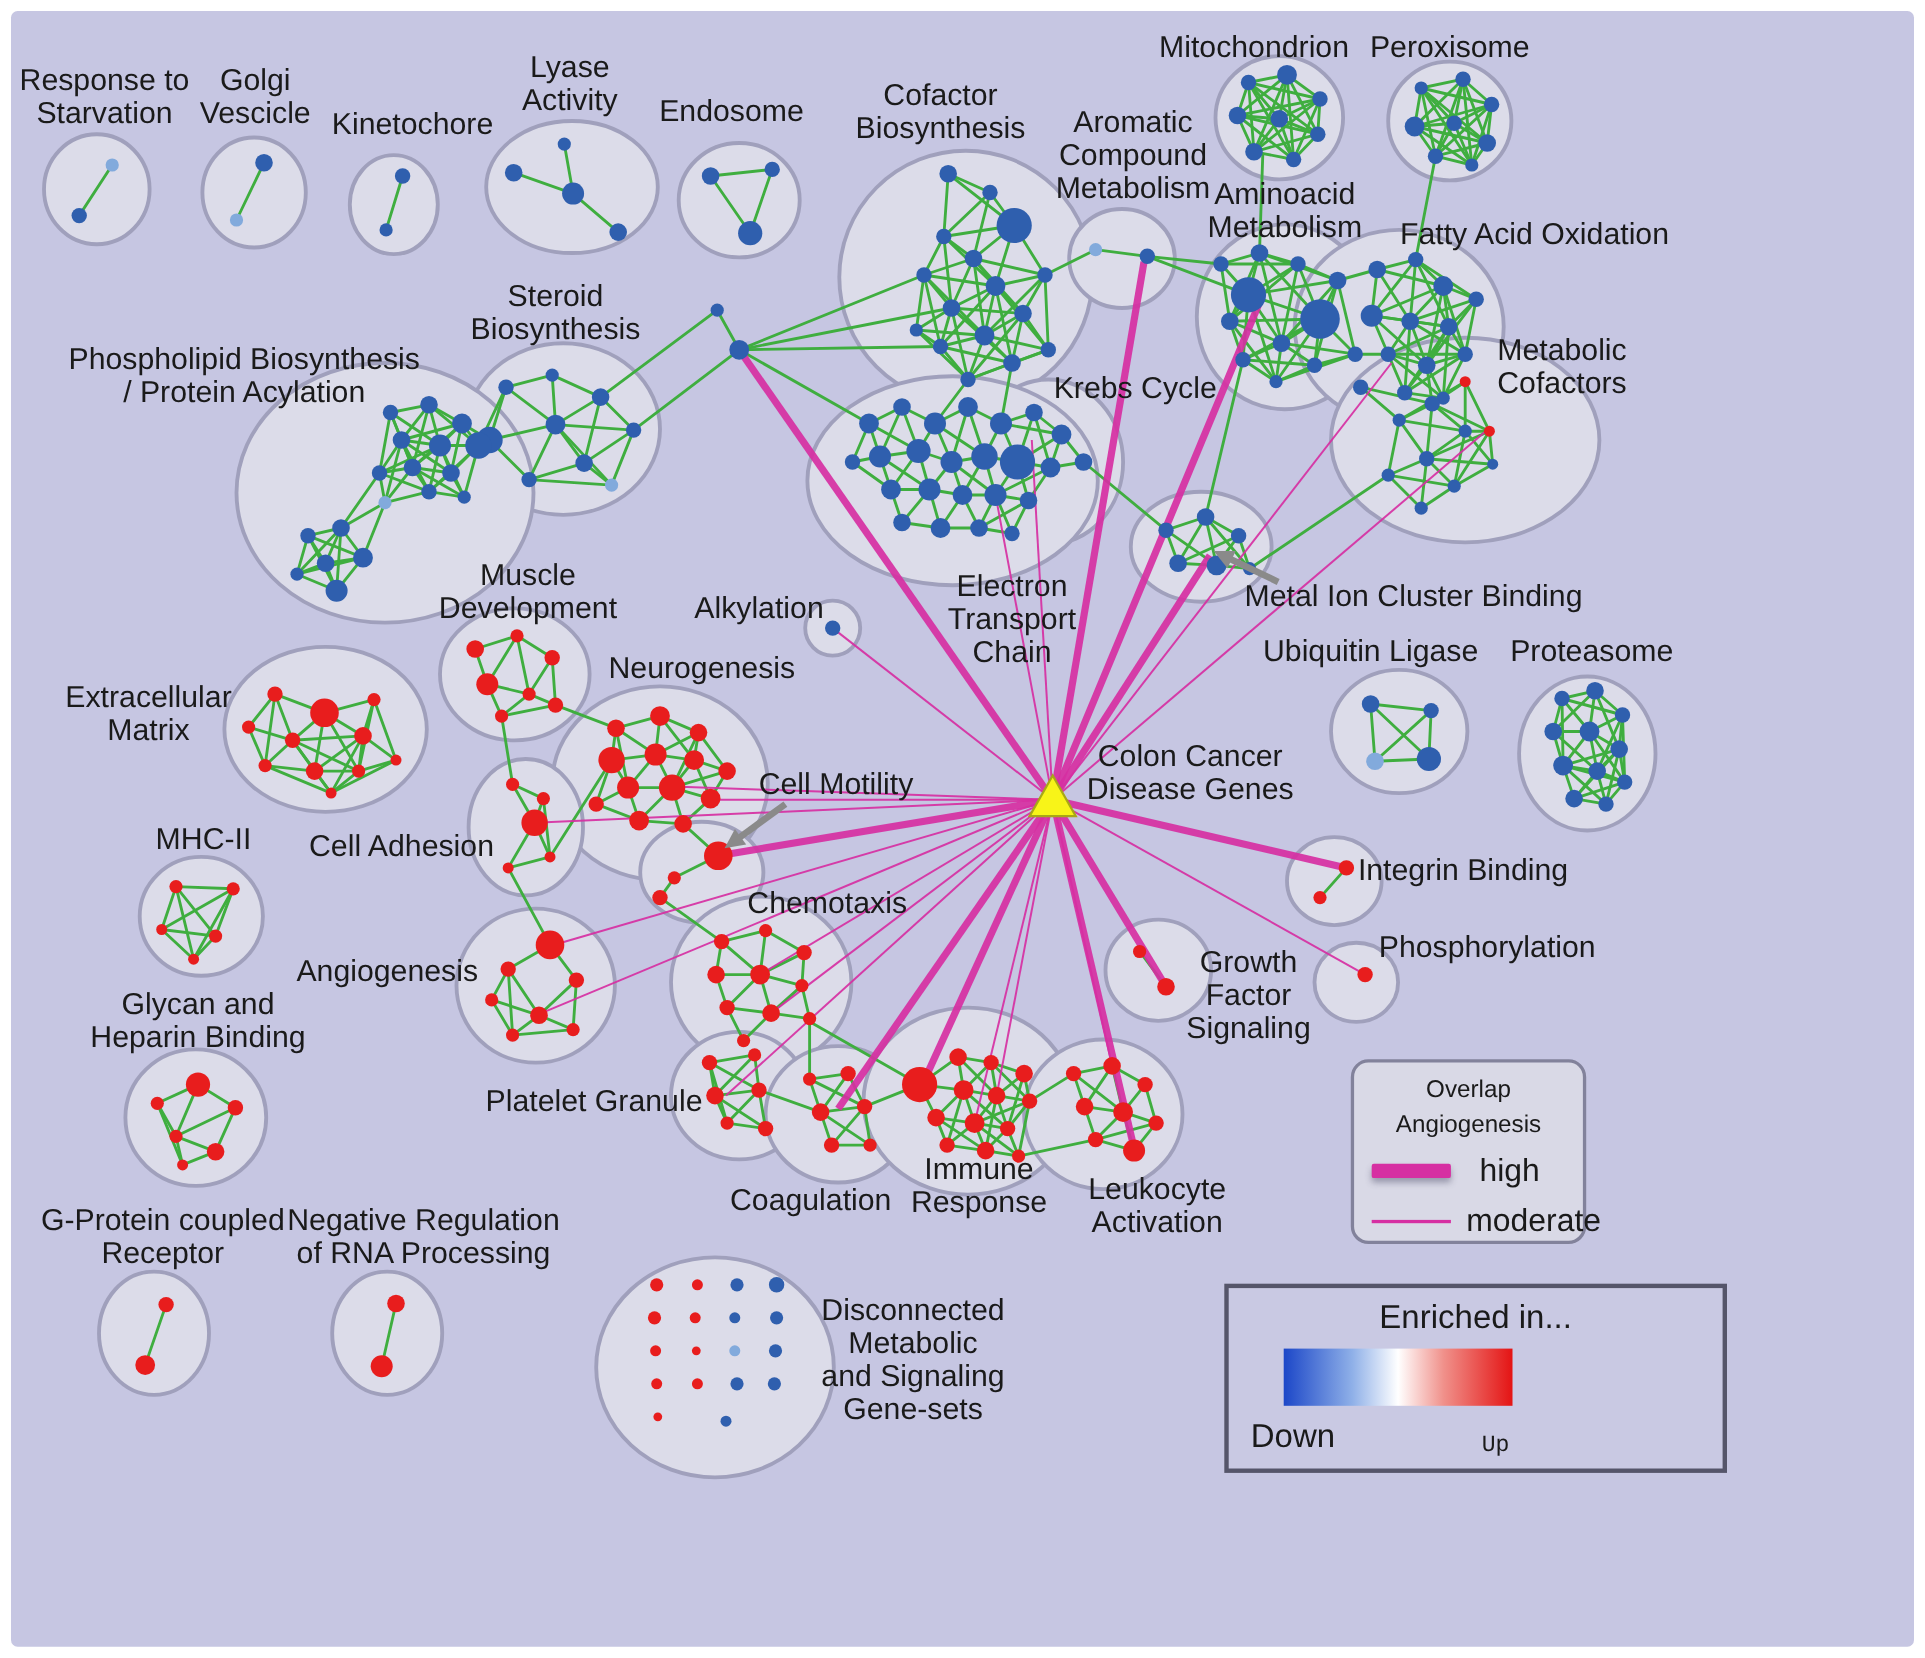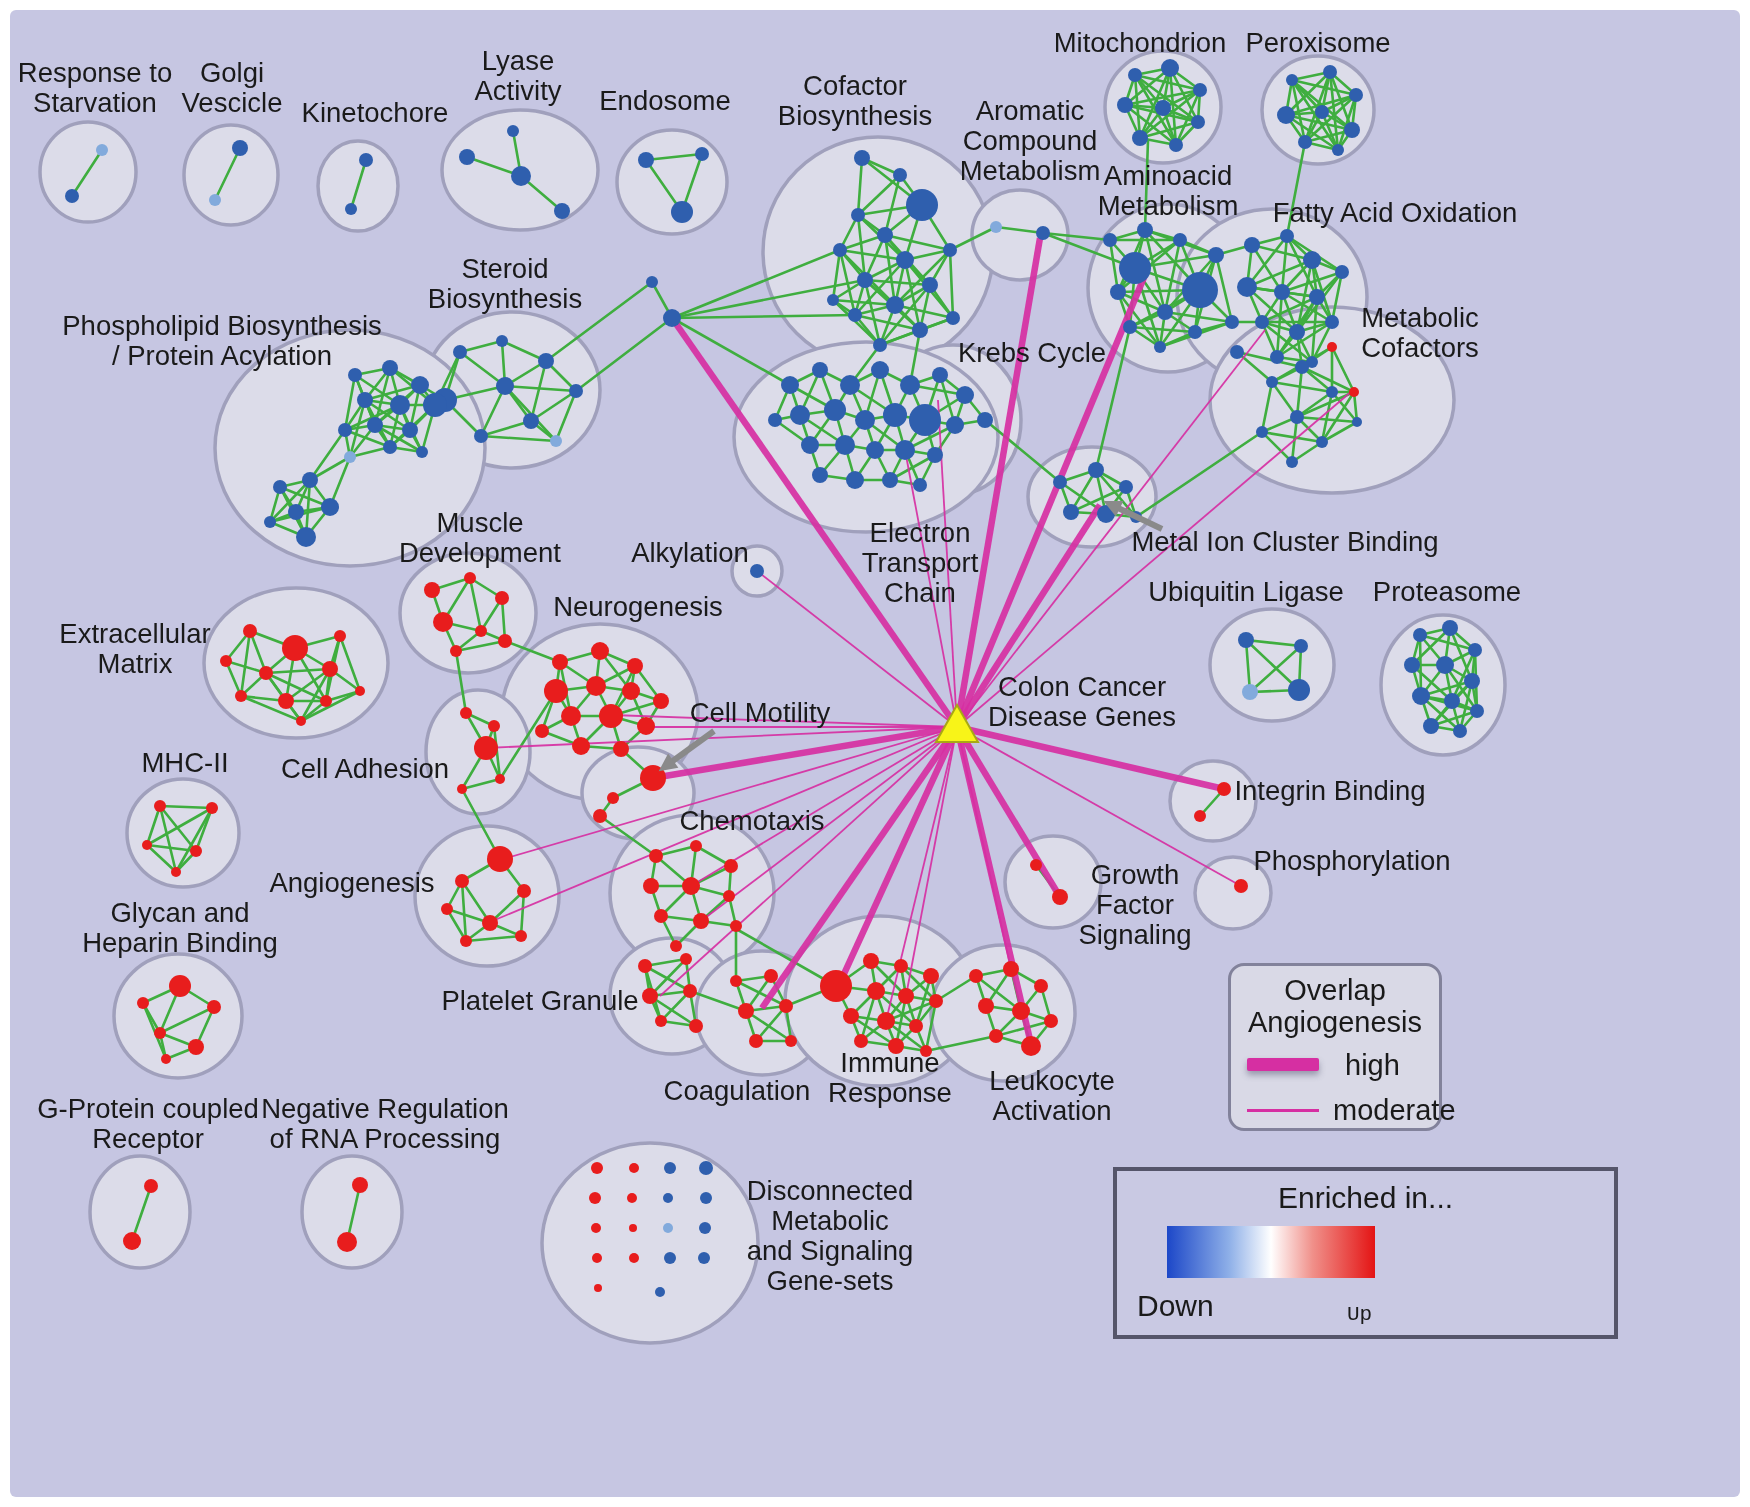--- a/index.html
+++ b/index.html
@@ -1,26 +1,26 @@
 <!DOCTYPE html>
 <html><head>
 <meta charset="utf-8">
 <style>
   html,body{margin:0;padding:0;background:#ffffff;}
   .page{position:relative;width:1750px;height:1507px;background:#ffffff;font-family:"Liberation Sans",sans-serif;overflow:hidden;}
   svg{position:absolute;left:0;top:0;}
   .lbl{font-family:"Liberation Sans",sans-serif;font-size:27.5px;fill:#1a1a1a;}
   .legend{position:absolute;color:#1a1a1a;box-sizing:border-box;}
   .legend-overlap{left:1228px;top:963px;width:214px;height:168px;background:#d9d9e6;border:3px solid #82829b;border-radius:16px;}
-  .legend-overlap .title{text-align:center;font-size:29px;line-height:32px;margin-top:8px;}
+  .legend-overlap .title{text-align:center;font-size:22px;line-height:32px;margin-top:8px;}
   .swatch-high{position:absolute;left:16px;top:92px;width:72px;height:13px;border-radius:2px;box-shadow:0 4px 6px rgba(70,70,100,0.45);}
   .swatch-moderate{position:absolute;left:16px;top:143px;width:72px;height:3px;}
   .lab-high{position:absolute;left:102px;top:83px;font-size:29px;margin-left:12px;}
   .lab-moderate{position:absolute;left:102px;top:128px;font-size:29px;}
-  .legend-enrich{left:1113px;top:1167px;width:505px;height:172px;background:#c9c9e3;border:4px solid #55556a;}
+  .legend-enrich{left:1113px;top:1167px;width:457px;height:172px;background:#c9c9e3;border:4px solid #55556a;}
   .legend-enrich .title{text-align:center;font-size:30px;margin-top:10px;}
   .grad-bar{position:absolute;left:50px;top:55px;width:208px;height:52px;}
   .lab-down{position:absolute;left:20px;top:118px;font-size:30px;}
   .lab-up{position:absolute;left:230px;top:132px;font-size:21px;font-family:Liberation Mono, monospace;}
   .enrich-note{position:absolute;left:286px;top:52px;width:134px;text-align:center;font-size:27px;line-height:30px;}
 </style>
 </head>
 <body>
 
 <div class="page">

